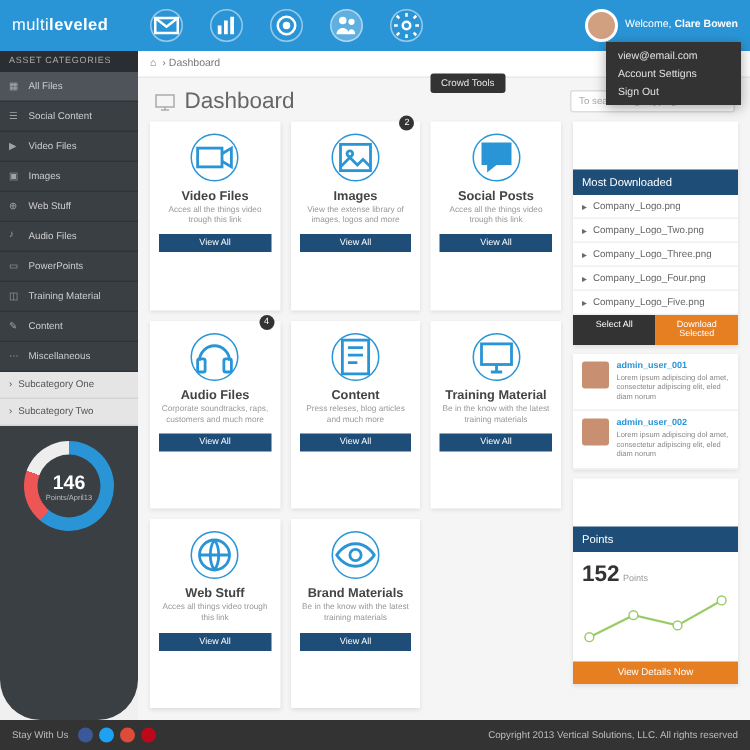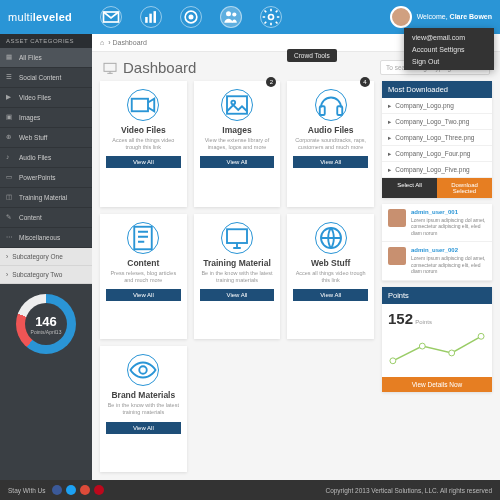--- a/index.html
+++ b/index.html
@@ -16,21 +16,21 @@
 .user { margin-left: auto; display: flex; align-items: center; gap: 5px; }
 .avatar { width: 22px; height: 22px; border-radius: 50%; background: #d0a080; border: 2px solid #fff; }
 .udrop { position: absolute; right: 6px; top: 28px; background: #333; color: #e0e0e0; width: 90px; font-size: 7px; padding: 3px 0; z-index: 50; box-shadow: 0 2px 8px rgba(0,0,0,.35); }
 .udrop div { padding: 2.5px 8px; }
 .udrop div:first-child { font-size: 7px; }
 
 
 .main { flex: 1; display: flex; min-height: 0; }
 
 
-.sidebar { width: 92px; background: #3a3f44; color: #ccc; display: flex; flex-direction: column; font-size: 6.5px; }
+.sidebar { width: 92px; background: #3a3f44; color: #ccc; display: flex; flex-direction: column; font-size: 6.5px; border-radius: 27px; }
 .sidecat { background: #2a2e32; padding: 4px 6px; font-size: 6px; letter-spacing: .5px; color: #aaa; }
 .sitem { padding: 5px 6px; display: flex; align-items: center; gap: 4px; border-bottom: 1px solid #303438; }
 .sitem.active { background: #4e545a; }
 .sitem .sic { width: 9px; height: 9px; display: inline-block; opacity: .7; }
 .sub { background: #e5e5e5; color: #555; padding: 5px 6px; display: flex; align-items: center; gap: 4px; font-size: 6.5px; border-bottom: 1px solid #d5d5d5; }
 .sub:last-of-type { color: #3a8dc4; }
 .gauge { margin: 10px auto; width: 60px; height: 60px; border-radius: 50%; background: conic-gradient(#2a95d6 0 220deg,#e55 220deg 290deg,#eee 290deg 360deg); display: flex; align-items: center; justify-content: center; }
 .gauge .inner { width: 42px; height: 42px; background: #3a3f44; border-radius: 50%; display: flex; flex-direction: column; align-items: center; justify-content: center; }
 .gauge .v { font-size: 13px; font-weight: 700; color: #fff; }
 .gauge .l { font-size: 5px; color: #bbb; }
@@ -48,21 +48,21 @@
 .card { background: #fff; box-shadow: 0 1px 3px rgba(0,0,0,.1); padding: 8px 6px 6px; display: flex; flex-direction: column; align-items: center; text-align: center; position: relative; }
 .card .badge { position: absolute; right: 4px; top: -4px; width: 10px; height: 10px; background: #333; color: #fff; border-radius: 50%; font-size: 6px; display: flex; align-items: center; justify-content: center; }
 .card .cic { width: 32px; height: 32px; border-radius: 50%; border: 1.5px solid #2a95d6; display: flex; align-items: center; justify-content: center; color: #2a95d6; margin-bottom: 4px; }
 .card h3 { font-size: 8.5px; font-weight: 700; color: #444; margin-bottom: 2px; }
 .card p { font-size: 5.5px; color: #999; line-height: 1.3; margin-bottom: 5px; min-height: 14px; }
 .card .btn { background: #1e4e78; color: #fff; font-size: 6px; padding: 3px 0; width: 100%; text-align: center; }
 
 
 .rcol { width: 110px; display: flex; flex-direction: column; gap: 6px; }
 .panel { background: #fff; box-shadow: 0 1px 3px rgba(0,0,0,.1); }
-.panel h4 { background: #1e4e78; color: #fff; font-size: 7.5px; padding: 4px 6px; font-weight: 400; }
+.panel h4 { background: #1e4e78; color: #fff; font-size: 7.5px; padding: 4px 6px; font-weight: 400; margin-top: 32px; }
 .dlitem { padding: 3.5px 6px; font-size: 6.5px; color: #666; border-bottom: 1px solid #f0f0f0; display: flex; align-items: center; gap: 4px; }
 .dlactions { display: flex; }
 .dlactions div { flex: 1; text-align: center; font-size: 6px; padding: 4px; }
 .dlactions .sel { background: #333; color: #fff; }
 .dlactions .dl { background: #e67e22; color: #fff; }
 .act { display: flex; gap: 5px; padding: 5px 6px; border-bottom: 1px solid #f0f0f0; }
 .act .av { width: 18px; height: 18px; background: #c89070; border-radius: 2px; flex-shrink: 0; }
 .act .tx { font-size: 5px; color: #888; line-height: 1.3; }
 .act .tx b { color: #2a95d6; font-size: 6px; display: block; }
 .ppanel { padding: 6px; position: relative; }
@@ -226,20 +226,30 @@
                   <rect x="4" y="5" width="16" height="14"></rect>
                   <circle cx="9" cy="10" r="1.5"></circle>
                   <path d="M4 17l5-5 4 4 3-3 4 4"></path>
                 </svg>
               </div>
             <h3>Images</h3>
               <p>View the extense library of images, logos and more</p>
             <div class="btn">View All</div>
           </div>
           <div class="card">
+            <div class="cic">
+                <svg viewBox="0 0 24 24" fill="currentColor">
+                  <path d="M4 4h16v12H12l-5 4v-4H4z"></path>
+                </svg>
+              </div>
+            <h3>Social Posts</h3>
+              <p>Acces all the things video trough this link</p>
+            <div class="btn">View All</div>
+          </div>
+          <div class="card">
             <div class="badge">4</div>
             <div class="cic">
                 <svg viewBox="0 0 24 24" fill="none" stroke="currentColor" stroke-width="1.5">
                   <path d="M4 14a8 8 0 0116 0"></path>
                   <rect x="3" y="13" width="4" height="7" rx="1"></rect>
                   <rect x="17" y="13" width="4" height="7" rx="1"></rect>
                 </svg>
               </div>
             <h3>Audio Files</h3>
               <p>Corporate soundtracks, raps, customers and much more</p>

